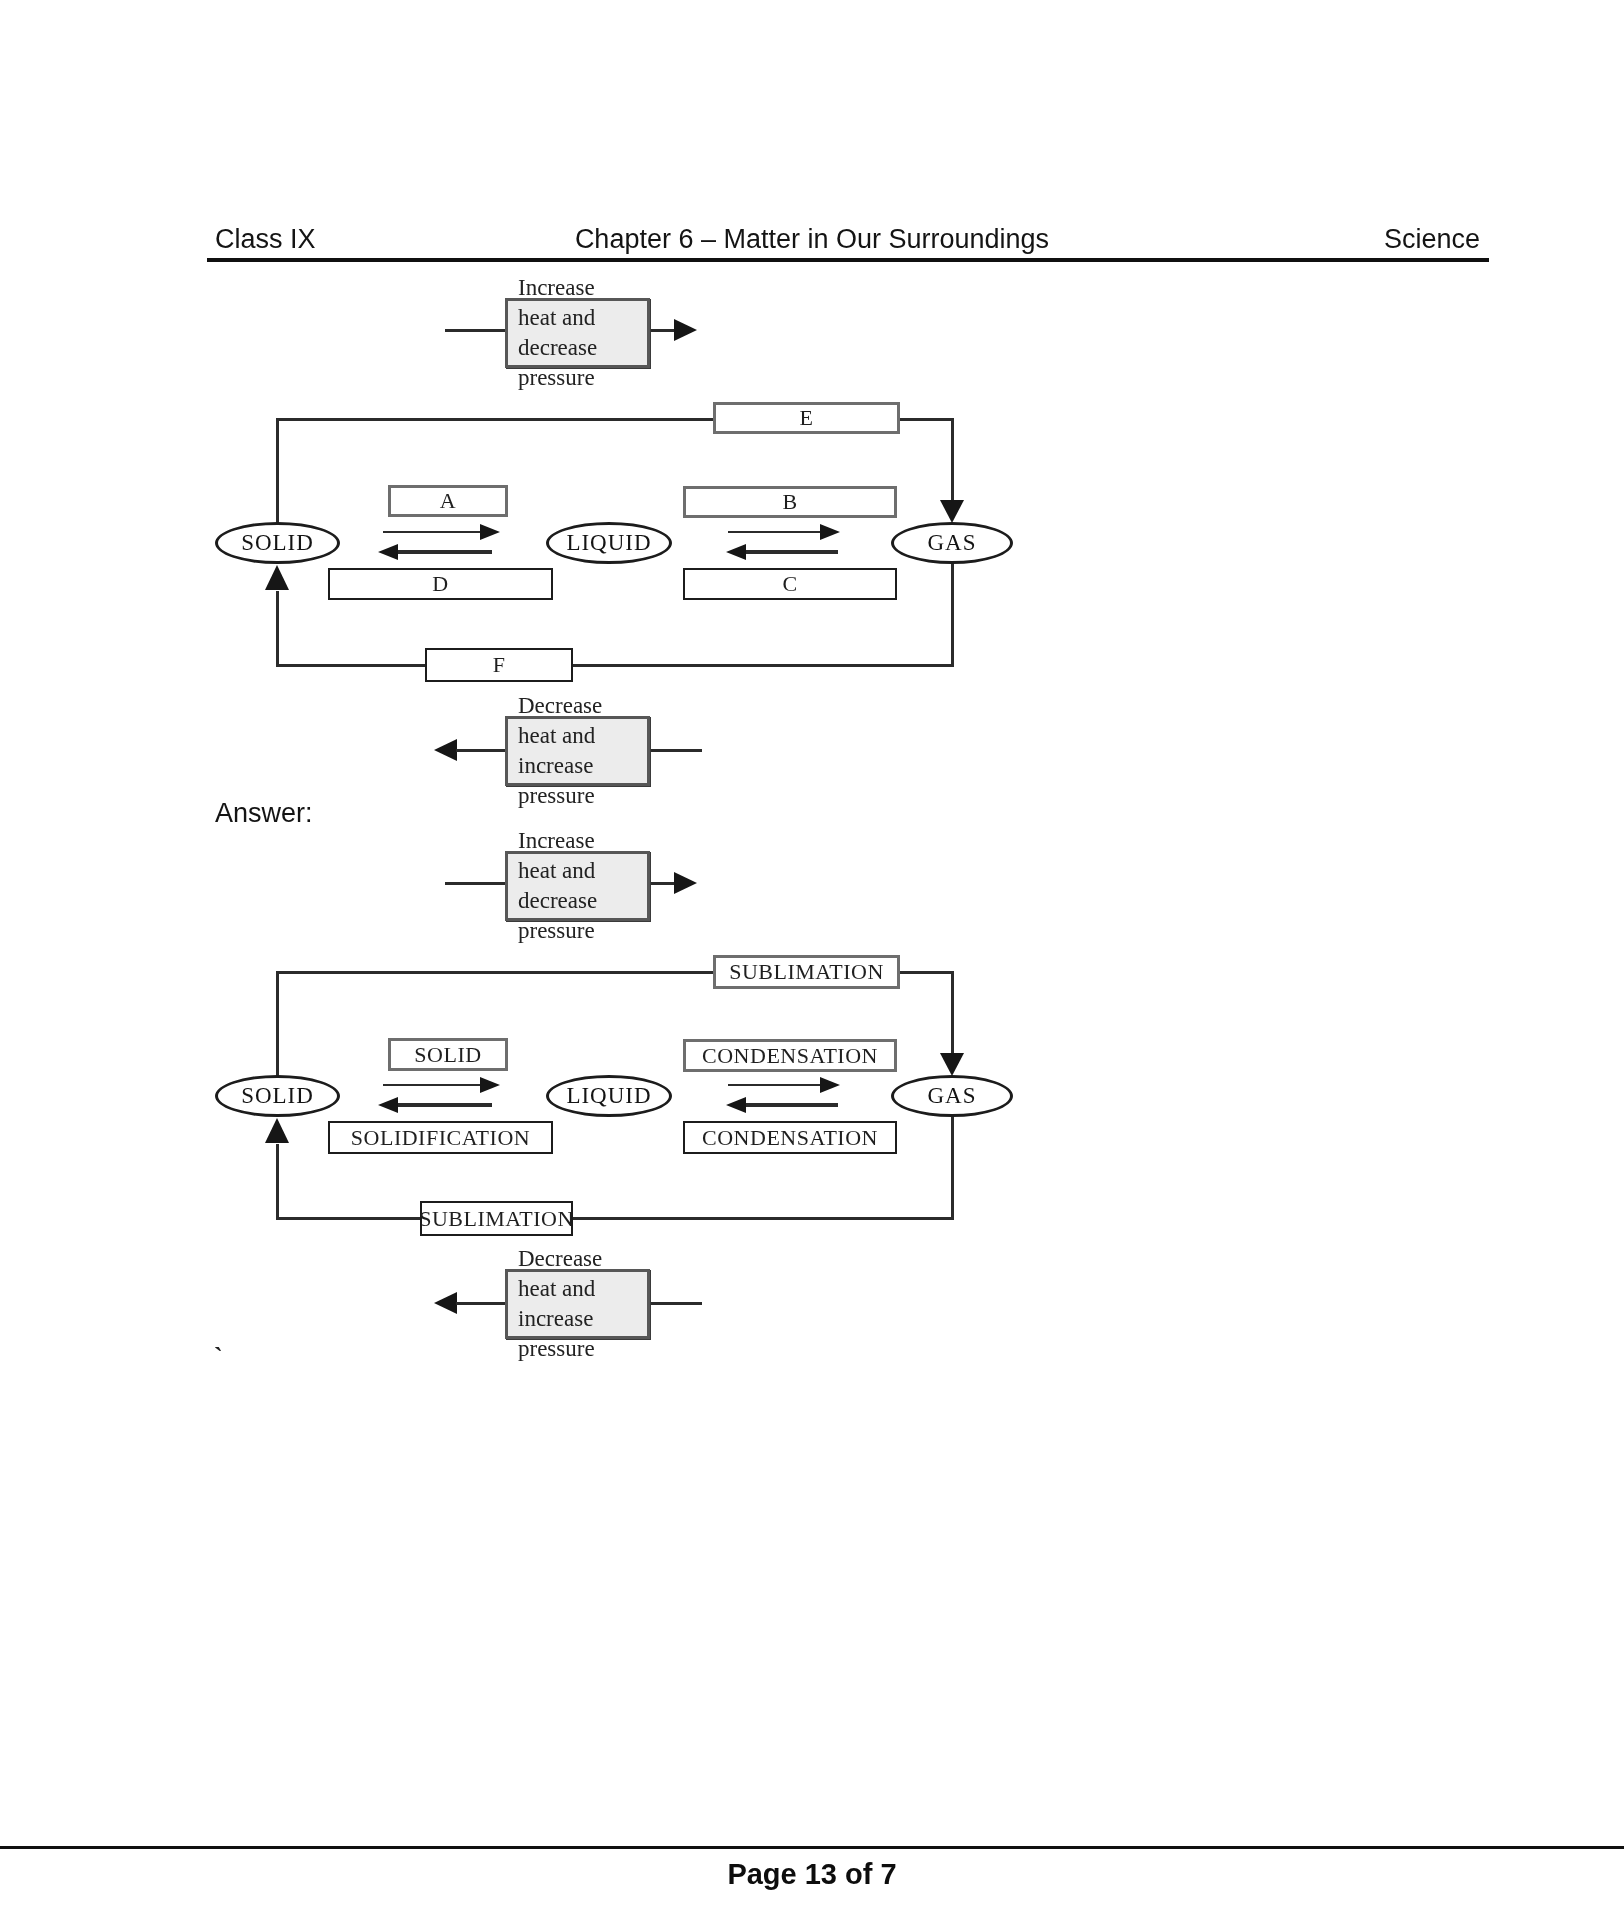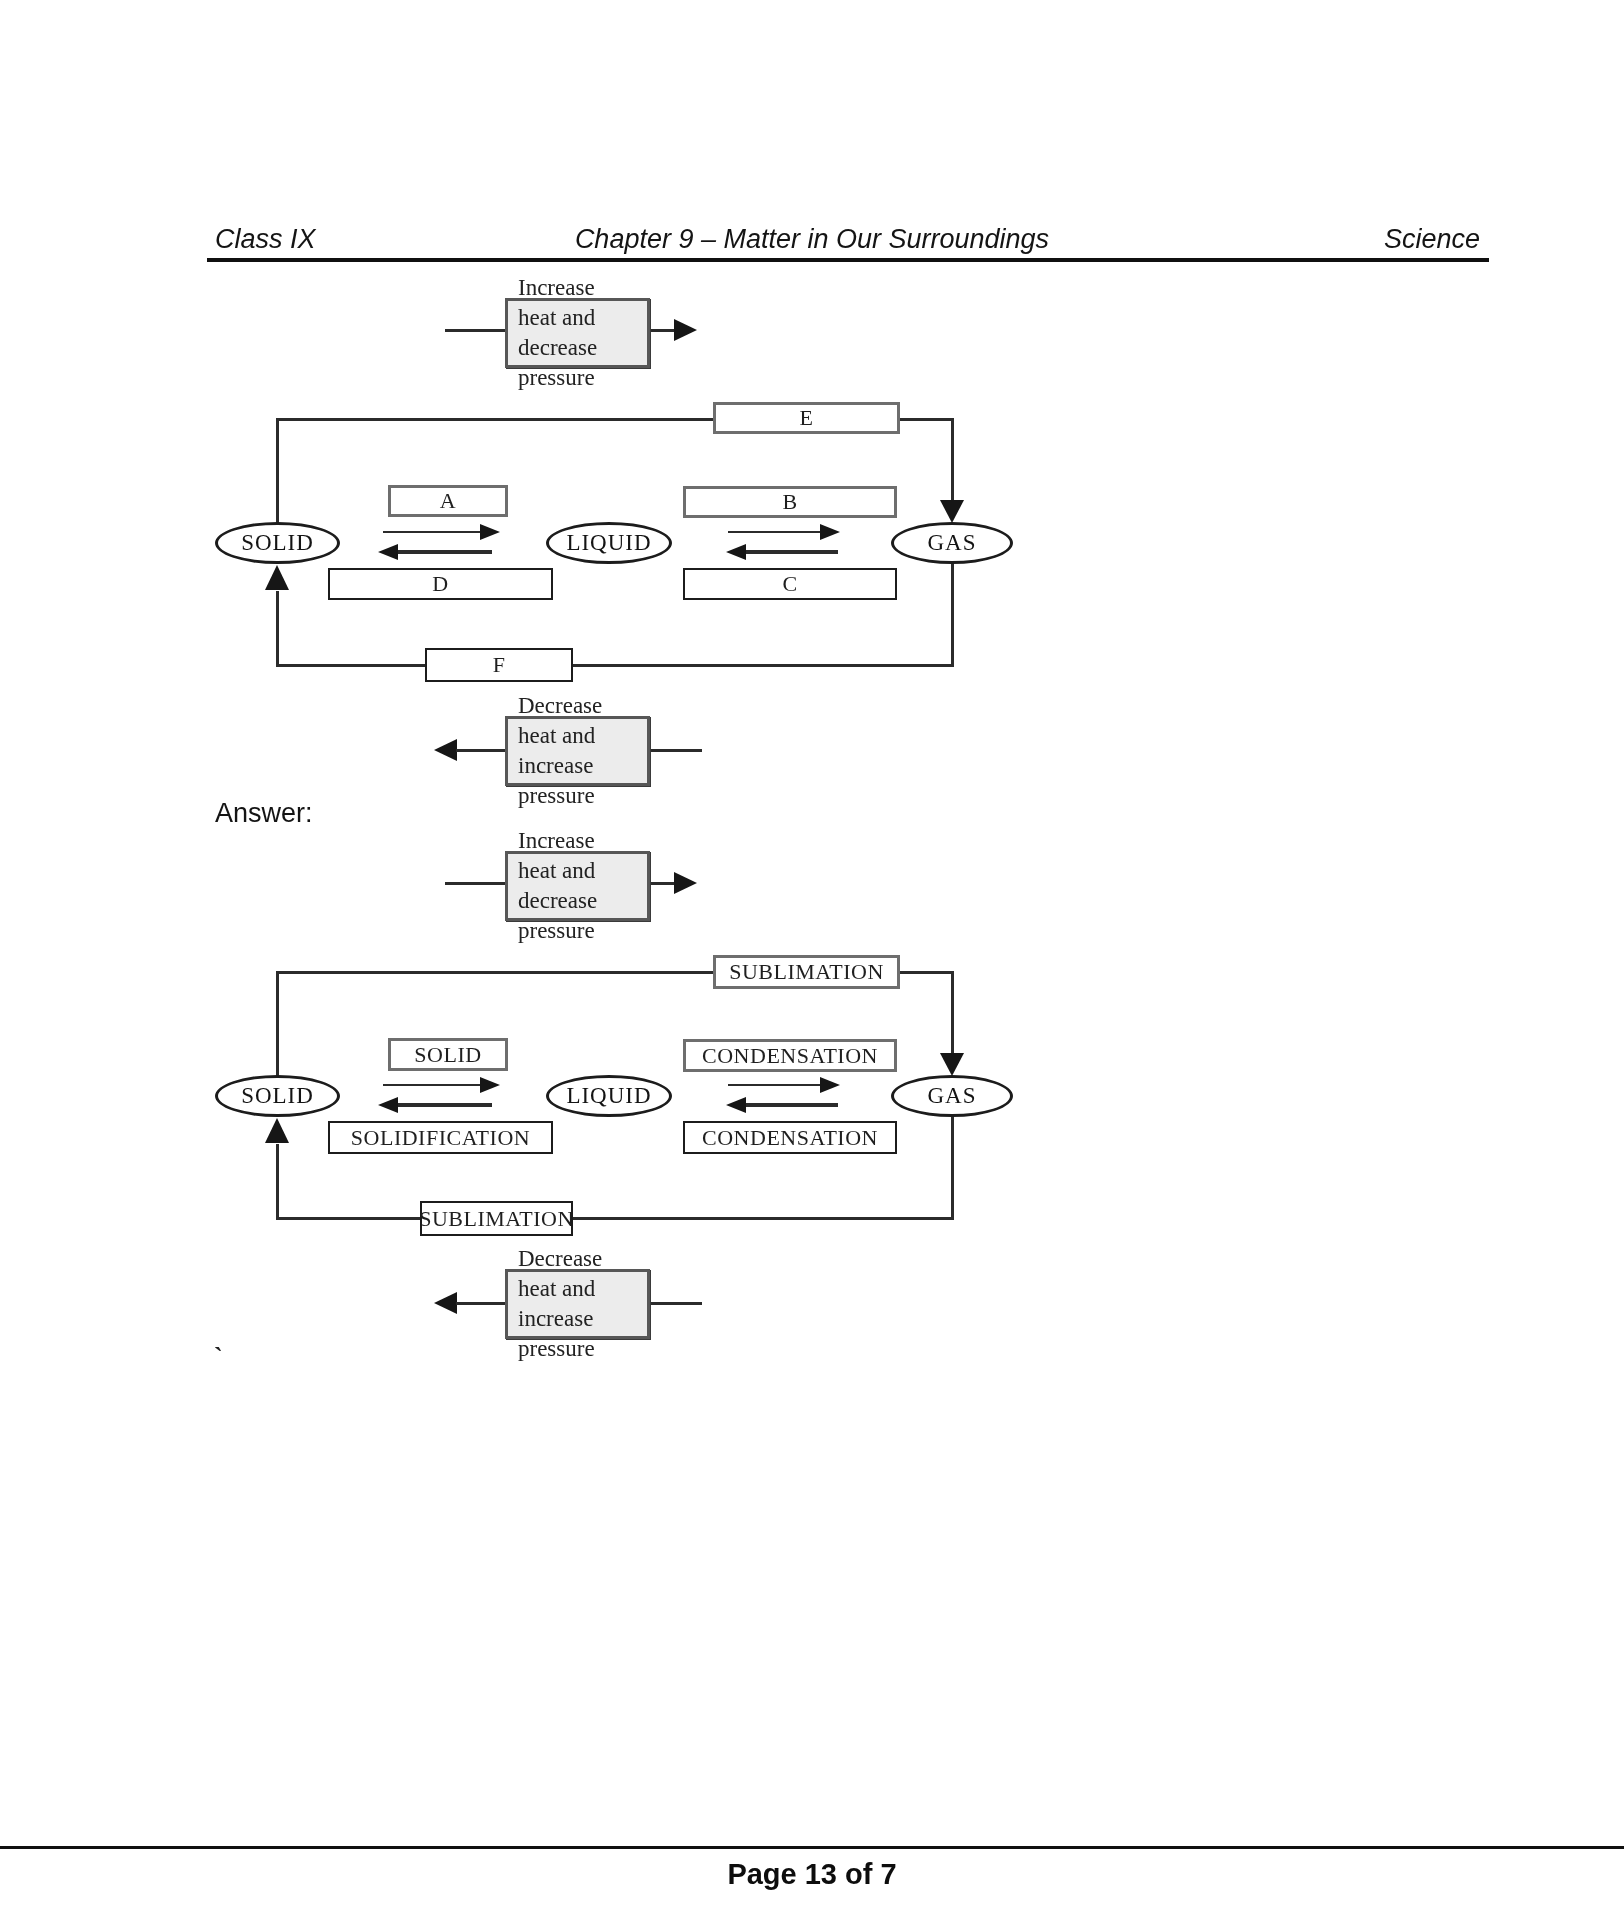--- a/index.html
+++ b/index.html
@@ -1,19 +1,19 @@
 <!DOCTYPE html>
 <html><head>
 <meta charset="utf-8">
 <style>
   html,body{margin:0;padding:0;background:#fff;}
   body{width:1624px;height:1922px;position:relative;font-family:"Liberation Sans",sans-serif;color:#171717;}
 
   
-  .hdr-text{position:absolute;font-size:27px;color:#141414;font-style:italic;}
+  .hdr-text{position:absolute;font-size:27px;color:#141414;}
   .rule{position:absolute;background:#101010;}
   .footer-text{position:absolute;width:100%;text-align:center;font-weight:bold;font-size:29px;color:#0d0d0d;}
 
   
   .diagram{position:absolute;left:0;width:1100px;height:492px;}
 
   
   .hline{position:absolute;height:3px;background:#2b2b2b;z-index:1;}
   .vline{position:absolute;width:3px;background:#2b2b2b;z-index:1;}
   .hline.thin{height:2px;}
@@ -45,21 +45,21 @@
        display:flex;align-items:center;justify-content:center;
        font-family:"Liberation Serif",serif;font-size:23px;letter-spacing:1px;color:#141414;z-index:2;}
 
   .answer-label{position:absolute;font-size:27px;color:#141414;}
   .stray{position:absolute;font-family:"Liberation Serif",serif;font-size:26px;font-weight:bold;color:#222;}
 </style>
 </head>
 <body>
 
 <div class="hdr-text" style="left:215px;top:224px">Class IX</div>
-<div class="hdr-text" style="left:50%;top:224px;transform:translateX(-50%)">Chapter 9 – Matter in Our Surroundings</div>
+<div class="hdr-text" style="left:50%;top:224px;transform:translateX(-50%)">Chapter 6 – Matter in Our Surroundings</div>
 <div class="hdr-text" style="right:144px;top:224px">Science</div>
 <div class="rule" style="left:207px;top:258px;width:1282px;height:4px"></div>
 
 <div class="diagram" style="top:298px">
 
   <div class="hline" style="left:445px;top:31px;width:62px"></div>
   <div class="shaded" style="left:505px;top:0;width:145px;height:70px">
     <div>Increase heat and</div>
     <div>decrease pressure</div>
   </div>

